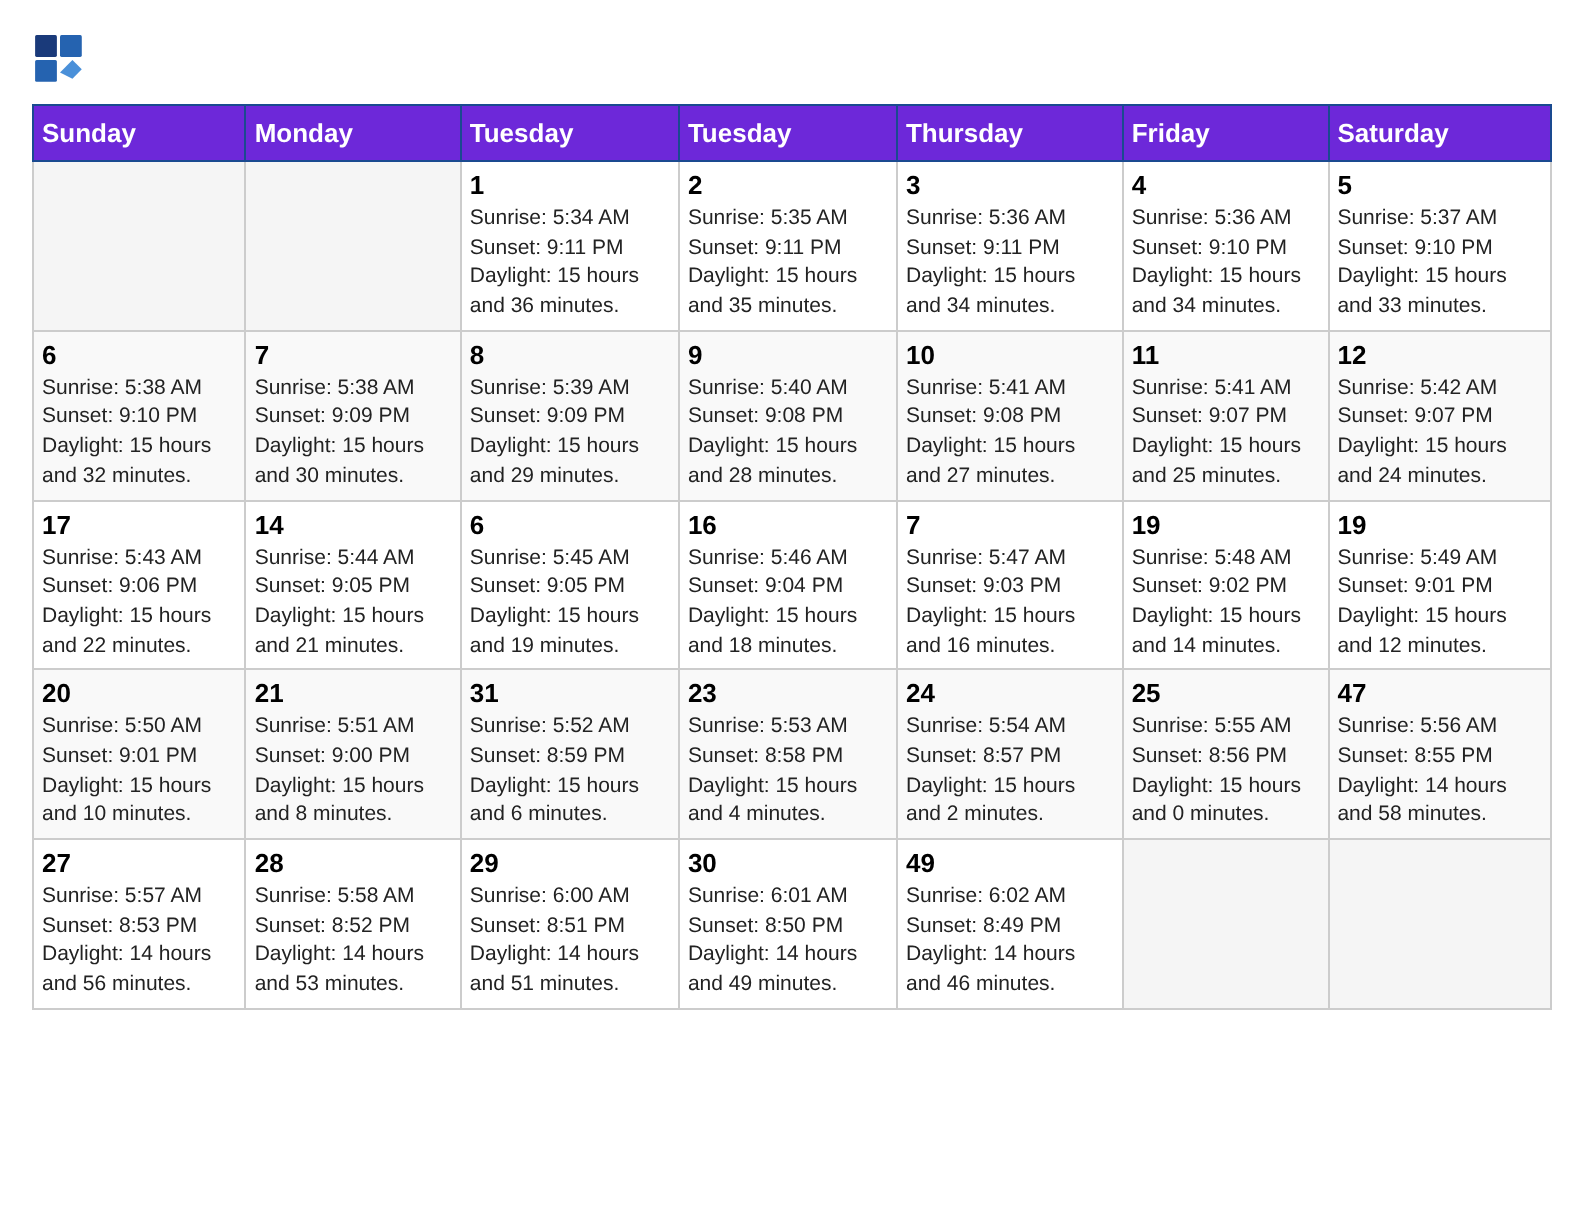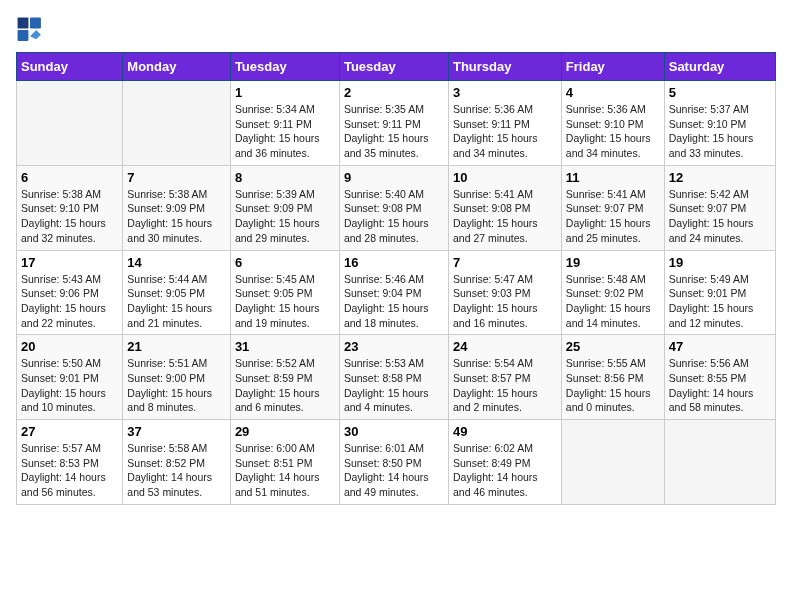--- a/index.html
+++ b/index.html
@@ -235,21 +235,21 @@
         <div class="day-num">47</div>
         <div class="day-info">Sunrise: 5:56 AM<br>Sunset: 8:55 PM<br>Daylight: 14 hours and 58 minutes.</div>
       </td>
       </tr>
       <tr>
         <td>
         <div class="day-num">27</div>
         <div class="day-info">Sunrise: 5:57 AM<br>Sunset: 8:53 PM<br>Daylight: 14 hours and 56 minutes.</div>
       </td>
         <td>
-        <div class="day-num">37</div>
+        <div class="day-num">28</div>
         <div class="day-info">Sunrise: 5:58 AM<br>Sunset: 8:52 PM<br>Daylight: 14 hours and 53 minutes.</div>
       </td>
         <td>
         <div class="day-num">29</div>
         <div class="day-info">Sunrise: 6:00 AM<br>Sunset: 8:51 PM<br>Daylight: 14 hours and 51 minutes.</div>
       </td>
         <td>
         <div class="day-num">30</div>
         <div class="day-info">Sunrise: 6:01 AM<br>Sunset: 8:50 PM<br>Daylight: 14 hours and 49 minutes.</div>
       </td>

